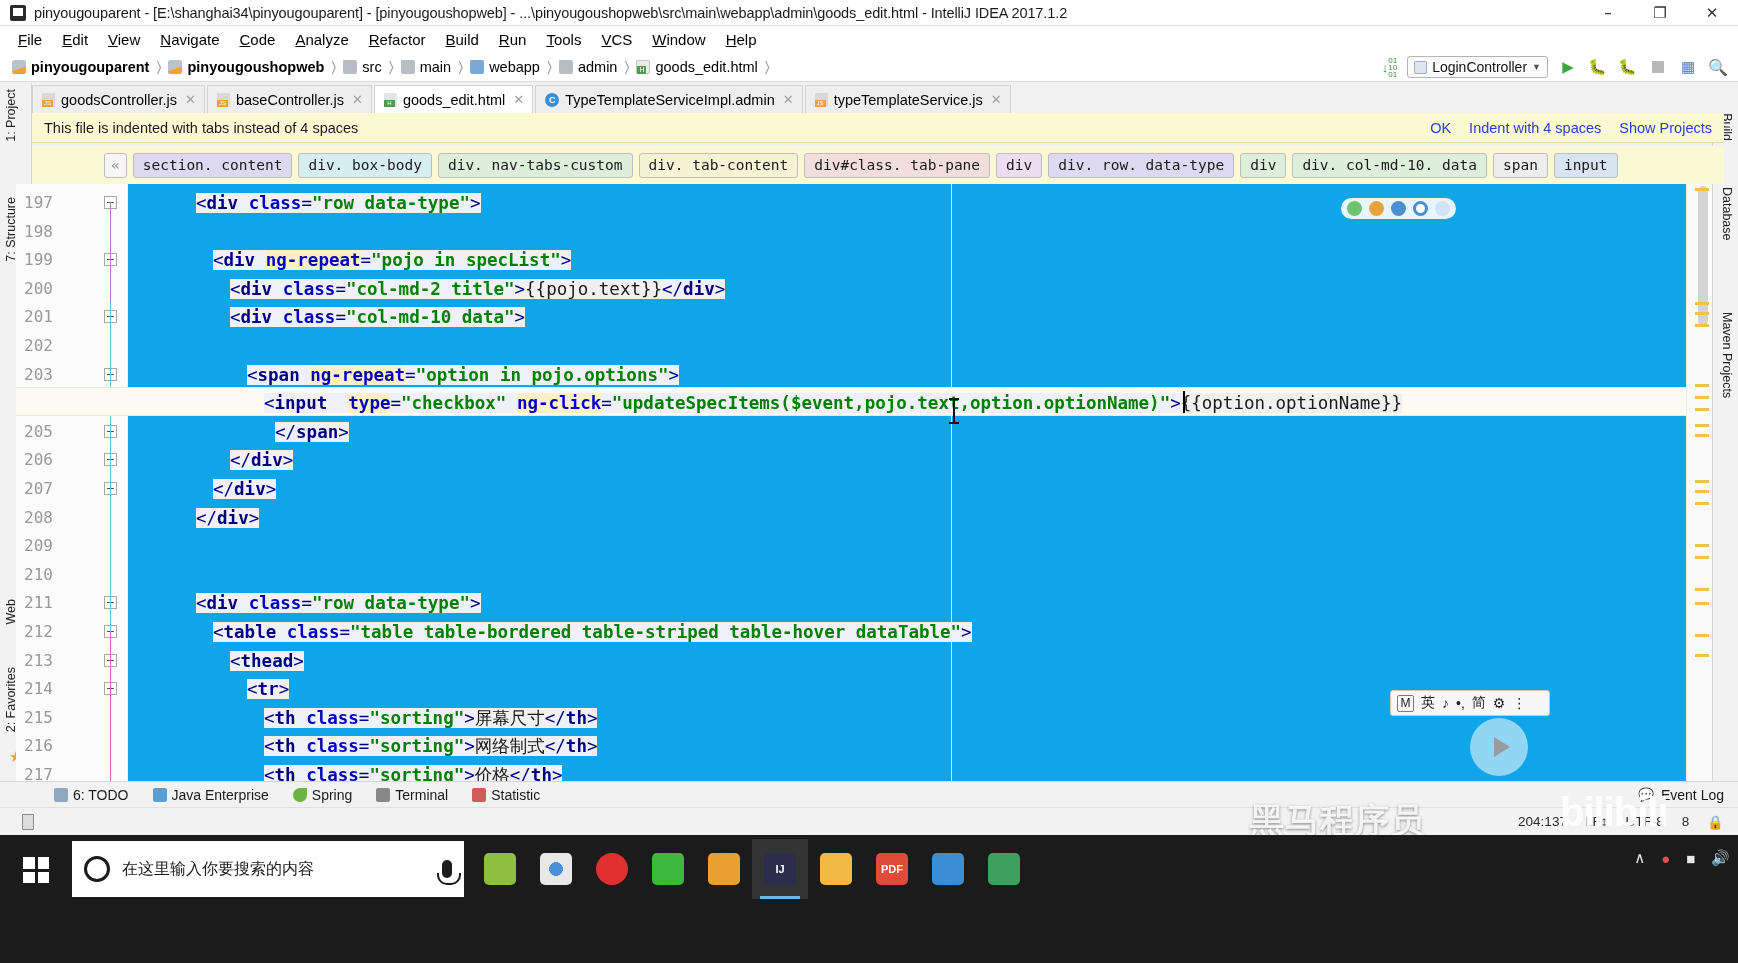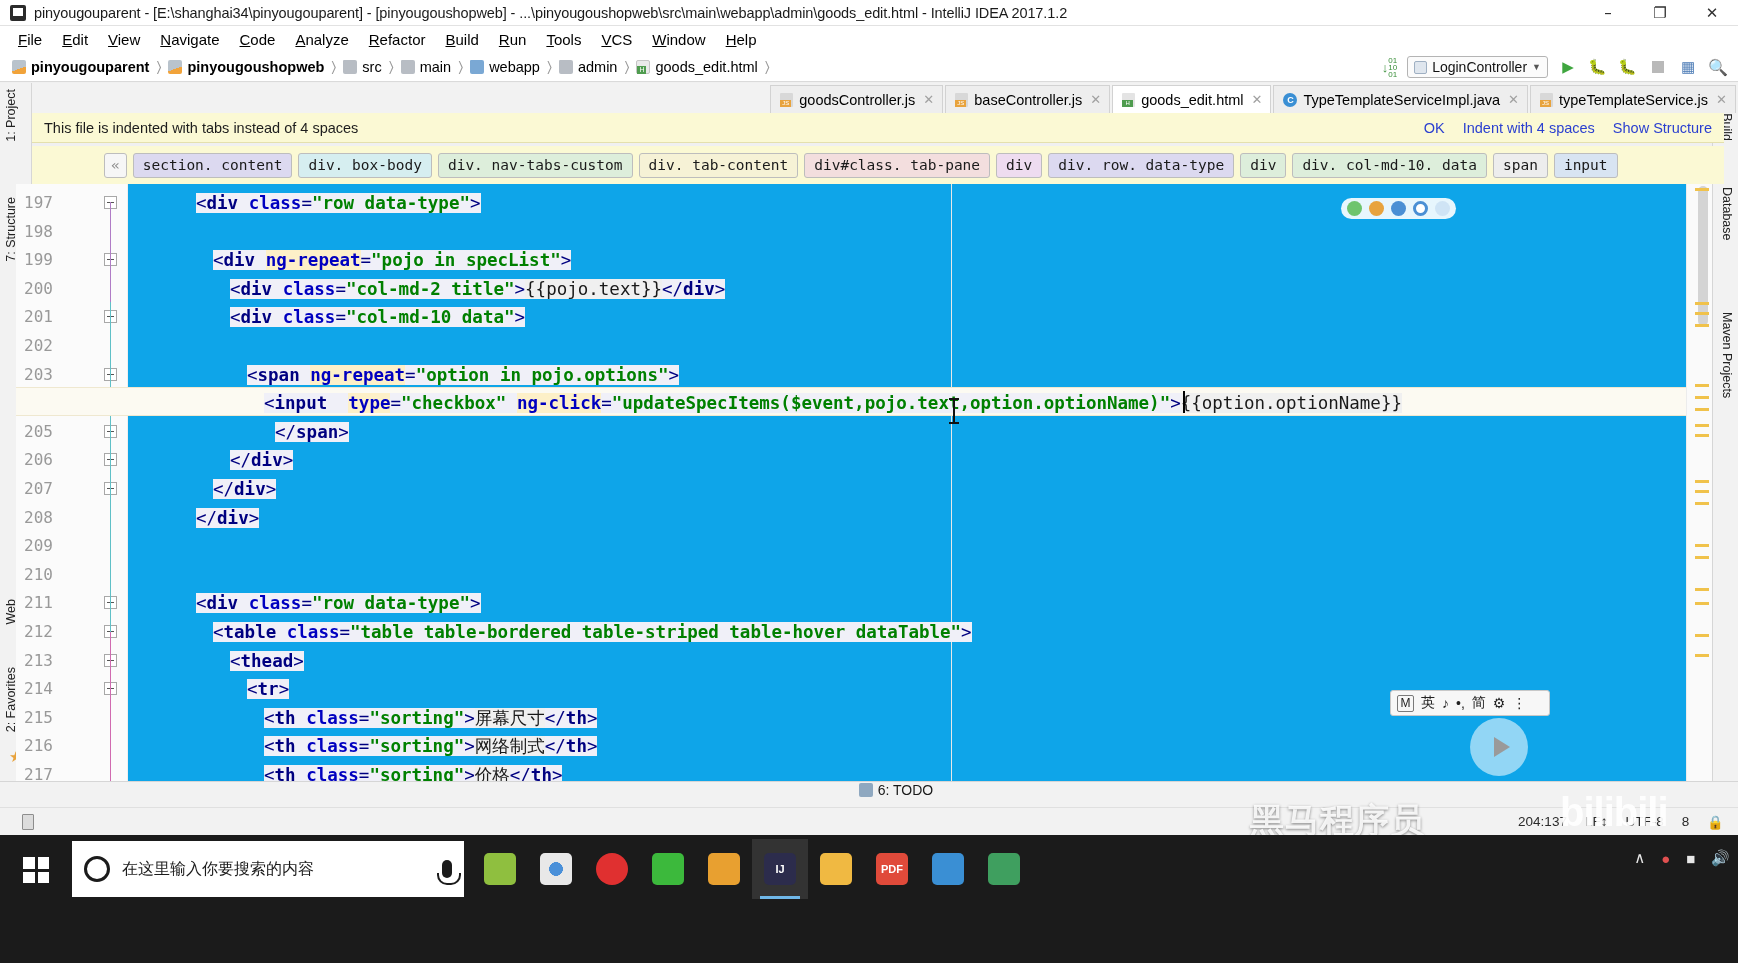--- a/index.html
+++ b/index.html
@@ -72,21 +72,21 @@
   .runconfig .rc-ic { width: 13px; height: 13px; background: #dfe6ee; border: 1px solid #9fb0c3; border-radius: 2px; }
   .runconfig .rc-txt { font-size: 14px; color: #111; }
   .runconfig .rc-ch { font-size: 9px; color: #555; }
   .tool-ic { width: 20px; height: 20px; display: flex; align-items: center; justify-content: center; font-size: 14px; }
   .play { color: #3fa63f; font-size: 15px; }
   .stop-sq { width: 12px; height: 12px; background: #b9b9b9; }
 
   
   .tabsbar {
     position: absolute; top: 83px; left: 32px; width: 1706px; height: 30px;
-    background: #f2f2f2; display: flex; align-items: flex-end; justify-content: flex-end;
+    background: #f2f2f2; display: flex; align-items: flex-end;
   }
   .etab {
     height: 28px; display: flex; align-items: center; gap: 6px; padding: 0 8px 0 9px;
     background: #eeeeee; border: 1px solid #d2d2d2; border-bottom: none;
     margin-right: 2px; white-space: nowrap;
   }
   .etab.active { background: #ffffff; }
   .etab .t-ic { width: 13px; height: 14px; position: relative; flex: 0 0 auto; border-radius: 1px; }
   .t-js { background: #d8d8d8; }
   .t-js::after { content:"JS"; position:absolute; left:0; bottom:0; font-size:6px; background:#e8a33d; color:#fff; width:11px; height:7px; line-height:7px; text-align:center; }
@@ -208,21 +208,21 @@
   .inspect-dots {
     position: absolute; display: flex; gap: 7px; align-items: center;
     background: rgba(255,255,255,0.9); padding: 3px 6px; border-radius: 12px;
   }
   .dot { width: 15px; height: 15px; border-radius: 50%; }
 
   
   .bottombar {
     position: absolute; left: 0; top: 781px; width: 1738px; height: 26px;
     background: #f2f2f2; border-top: 1px solid #d6d6d6;
-    display: flex; align-items: center; padding-left: 54px; gap: 24px; flex-direction: column;
+    display: flex; align-items: center; padding-left: 54px; gap: 24px;
   }
   .bb-item { display: flex; align-items: center; gap: 5px; font-size: 14px; color: #1a1a1a; white-space: nowrap; }
   .bb-ic { width: 14px; height: 14px; border-radius: 2px; flex: 0 0 auto; }
   .bb-right { margin-left: auto; margin-right: 14px; display: flex; align-items: center; gap: 6px; }
 
   
   .statusbar {
     position: absolute; left: 0; top: 807px; width: 1738px; height: 28px;
     background: #f2f2f2; display: flex; align-items: center; padding-left: 22px;
     border-top: 1px solid #e0e0e0;
@@ -425,36 +425,36 @@
         <span class="t-lbl">baseController.js</span>
         <span class="t-x">✕</span>
       </div>
       <div class="etab active">
         <span class="t-ic t-html"></span>
         <span class="t-lbl">goods_edit.html</span>
         <span class="t-x">✕</span>
       </div>
       <div class="etab">
         <span class="t-java">C</span>
-        <span class="t-lbl">TypeTemplateServiceImpl.java</span>
+        <span class="t-lbl">TypeTemplateServiceImpl.admin</span>
         <span class="t-x">✕</span>
       </div>
       <div class="etab">
         <span class="t-ic t-js"></span>
         <span class="t-lbl">typeTemplateService.js</span>
         <span class="t-x">✕</span>
       </div>
     </div>
 
   <div class="notice">
     <span class="notice-txt">This file is indented with tabs instead of 4 spaces</span>
     <span class="notice-links" id="noticelinks">
         <a href="#">OK</a>
         <a href="#">Indent with 4 spaces</a>
-        <a href="#">Show Structure</a>
+        <a href="#">Show Projects</a>
       </span>
   </div>
 
   <div class="chipbar" id="chipbar">
       <div class="chip collapse">«</div>
       <div class="chip c-purple">section. content</div>
       <div class="chip c-cyan">div. box-body</div>
       <div class="chip c-green">div. nav-tabs-custom</div>
       <div class="chip c-yellow">div. tab-content</div>
       <div class="chip c-pink">div#class. tab-pane</div>

